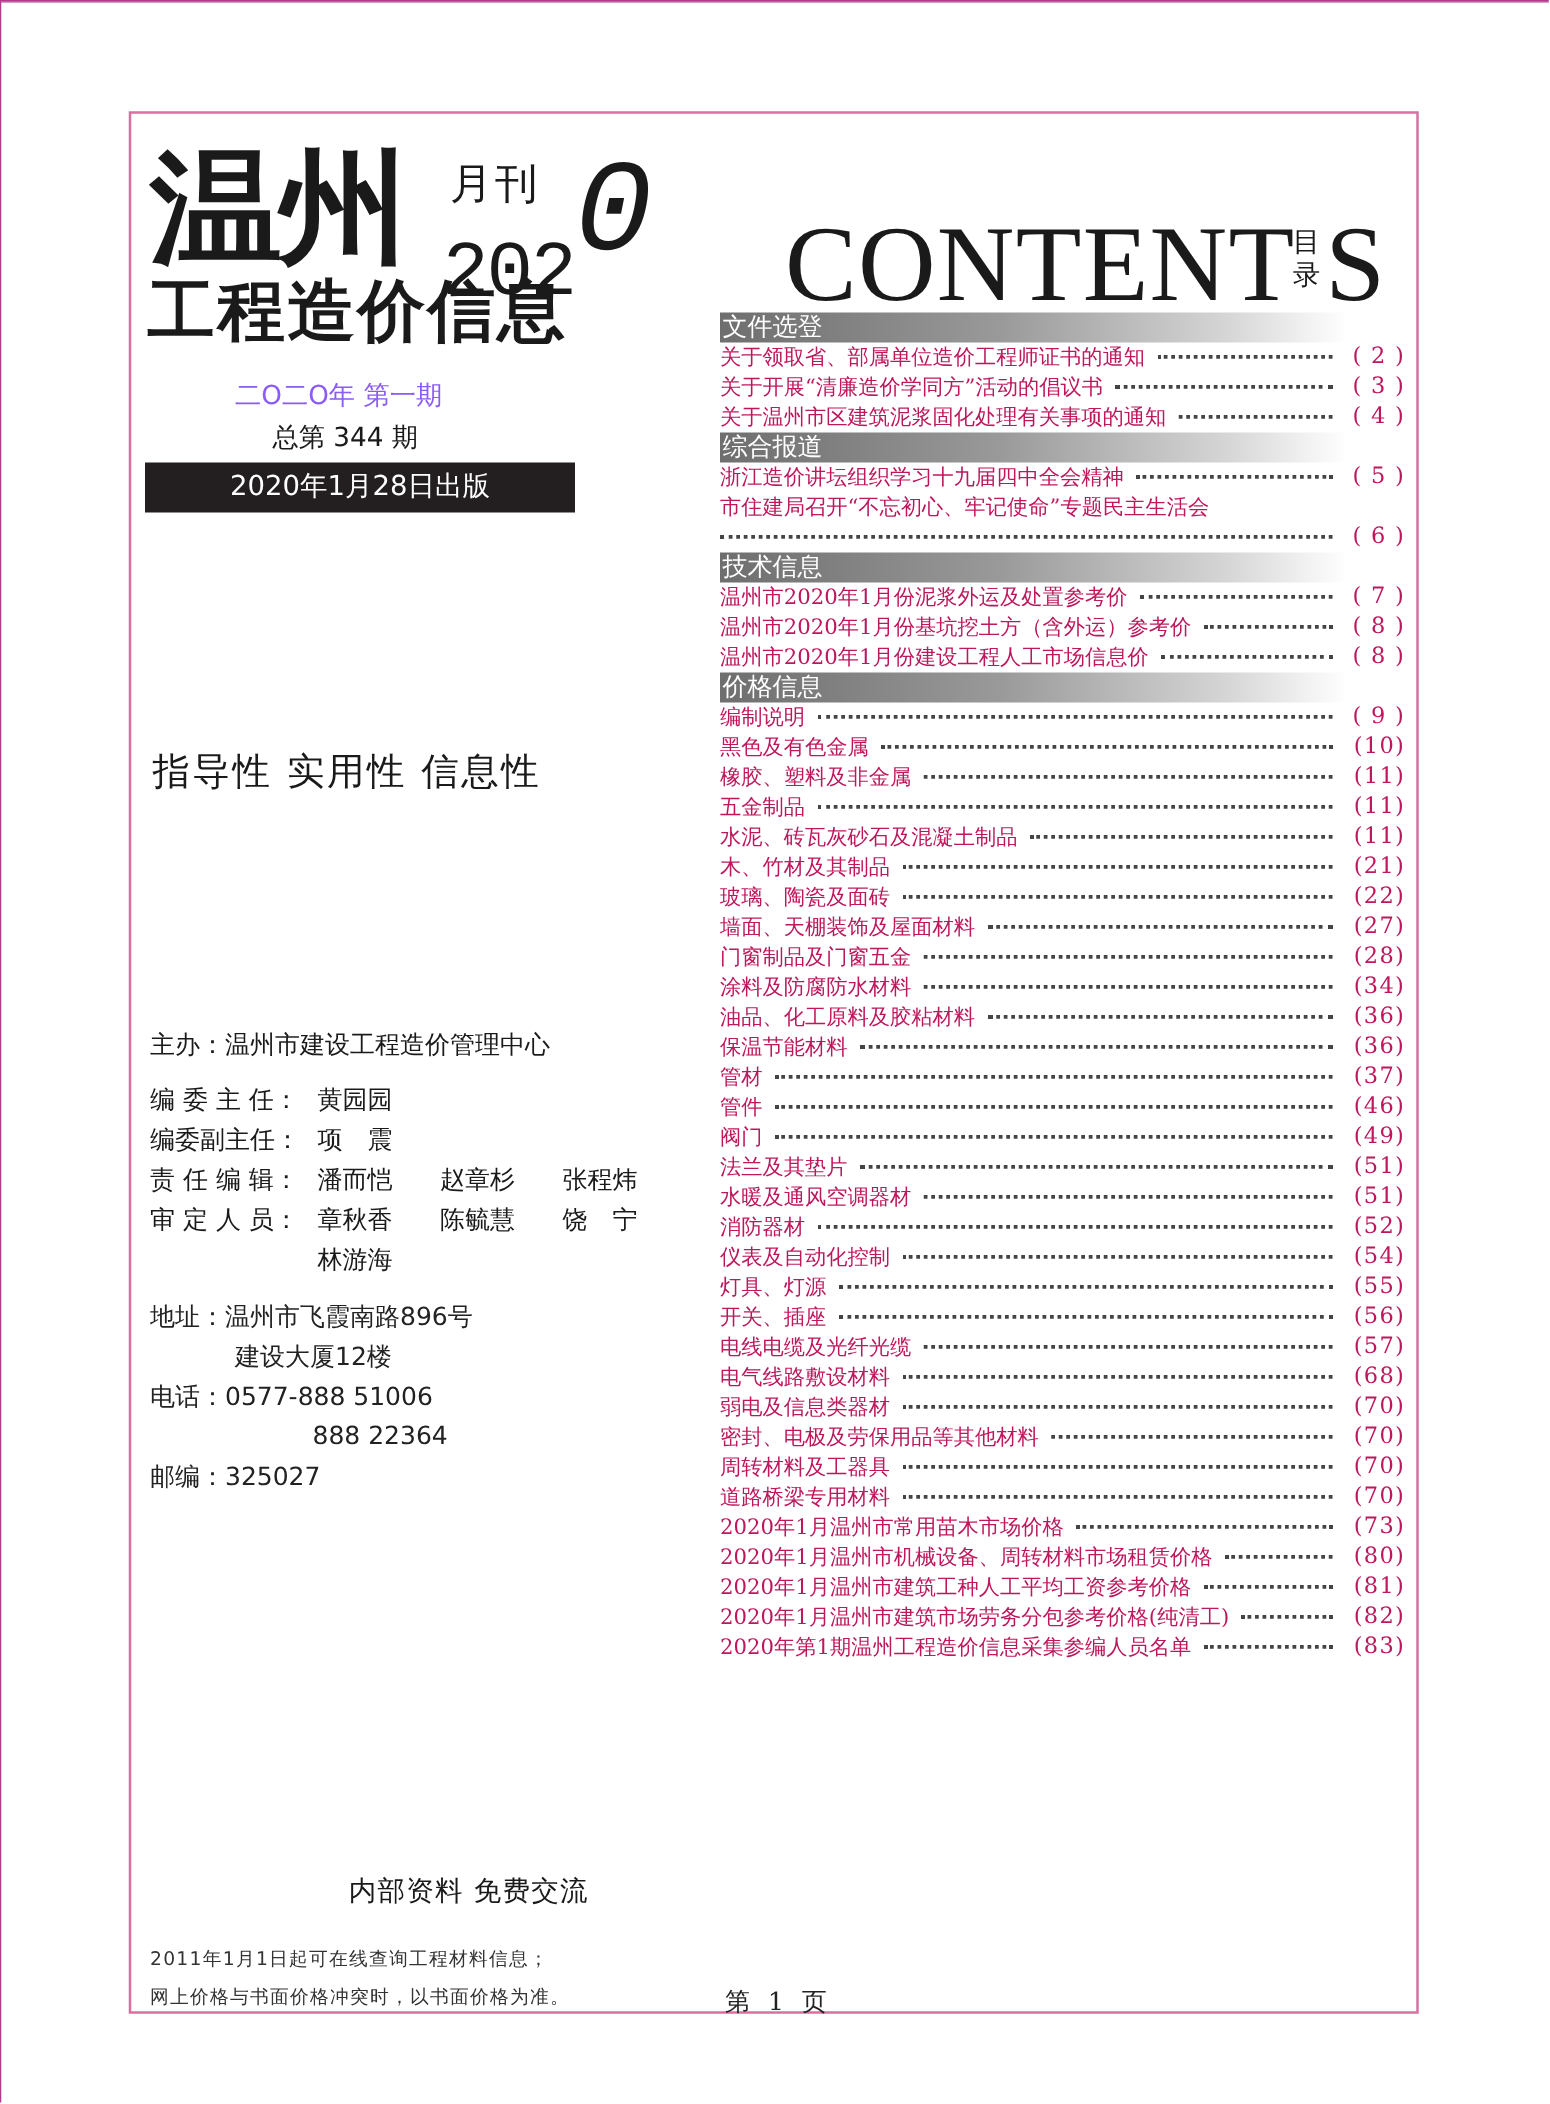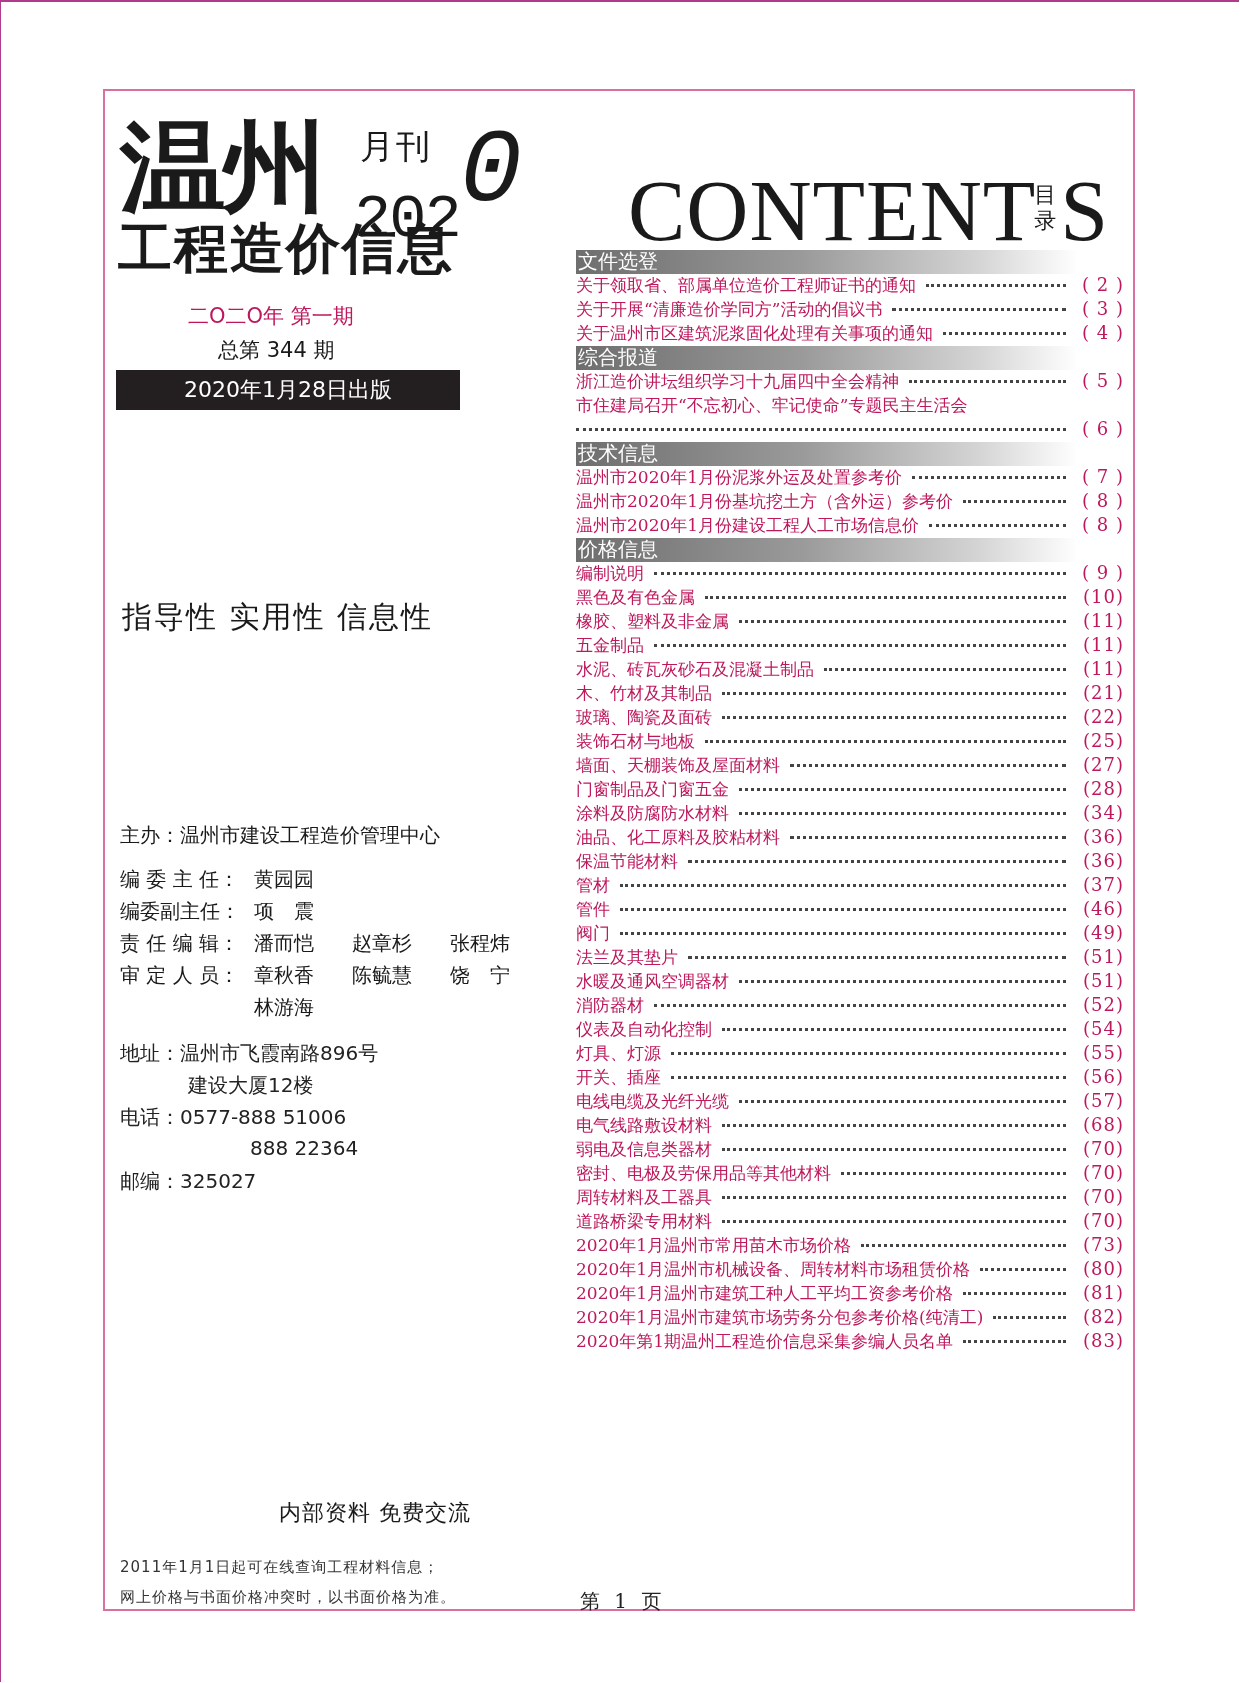--- a/index.html
+++ b/index.html
@@ -28,21 +28,21 @@
     }
     .mast-year {
       position: absolute; left: 354px; top: 120px; font-family: Liberation Mono, monospace;
       font-size: 98px; line-height: 1; color: #1a1a1a; letter-spacing: -2px;
     }
     .mast-year .big0 { font-style: italic; font-size: 104px; }
     .mast-subtitle {
       position: absolute; left: 118px; top: 222px; font-size: 54px; font-weight: bold;
       line-height: 1; color: #1a1a1a; letter-spacing: 2px;
     }
-    .issue-line1 { position: absolute; left: 188px; top: 302px; font-size: 21px; color: #be185d; }
+    .issue-line1 { position: absolute; left: 188px; top: 302px; font-size: 21px; color: #8b5cf6; }
     .issue-line2 { position: absolute; left: 218px; top: 336px; font-size: 21px; color: #1a1a1a; }
     .pub-date-bar {
       position: absolute; left: 116px; top: 370px; width: 344px; height: 40px;
       background: #231f20; color: #ffffff; font-size: 22px; text-align: center; line-height: 40px;
     }
     .contents-title {
       position: absolute; left: 628px; top: 140px; font-family: "Liberation Serif", serif;
       font-size: 86px; line-height: 1; color: #1a1a1a; letter-spacing: 1px; margin-top: 28px;
     }
     .contents-title .mulu {
@@ -223,25 +223,20 @@
         <span class="t">木、竹材及其制品</span>
         <span class="dots"></span>
         <span class="p">(21)</span>
       </div>
     <div class="toc-item">
         <span class="t">玻璃、陶瓷及面砖</span>
         <span class="dots"></span>
         <span class="p">(22)</span>
       </div>
     <div class="toc-item">
-        <span class="t">装饰石材与地板</span>
-        <span class="dots"></span>
-        <span class="p">(25)</span>
-      </div>
-    <div class="toc-item">
         <span class="t">墙面、天棚装饰及屋面材料</span>
         <span class="dots"></span>
         <span class="p">(27)</span>
       </div>
     <div class="toc-item">
         <span class="t">门窗制品及门窗五金</span>
         <span class="dots"></span>
         <span class="p">(28)</span>
       </div>
     <div class="toc-item">

